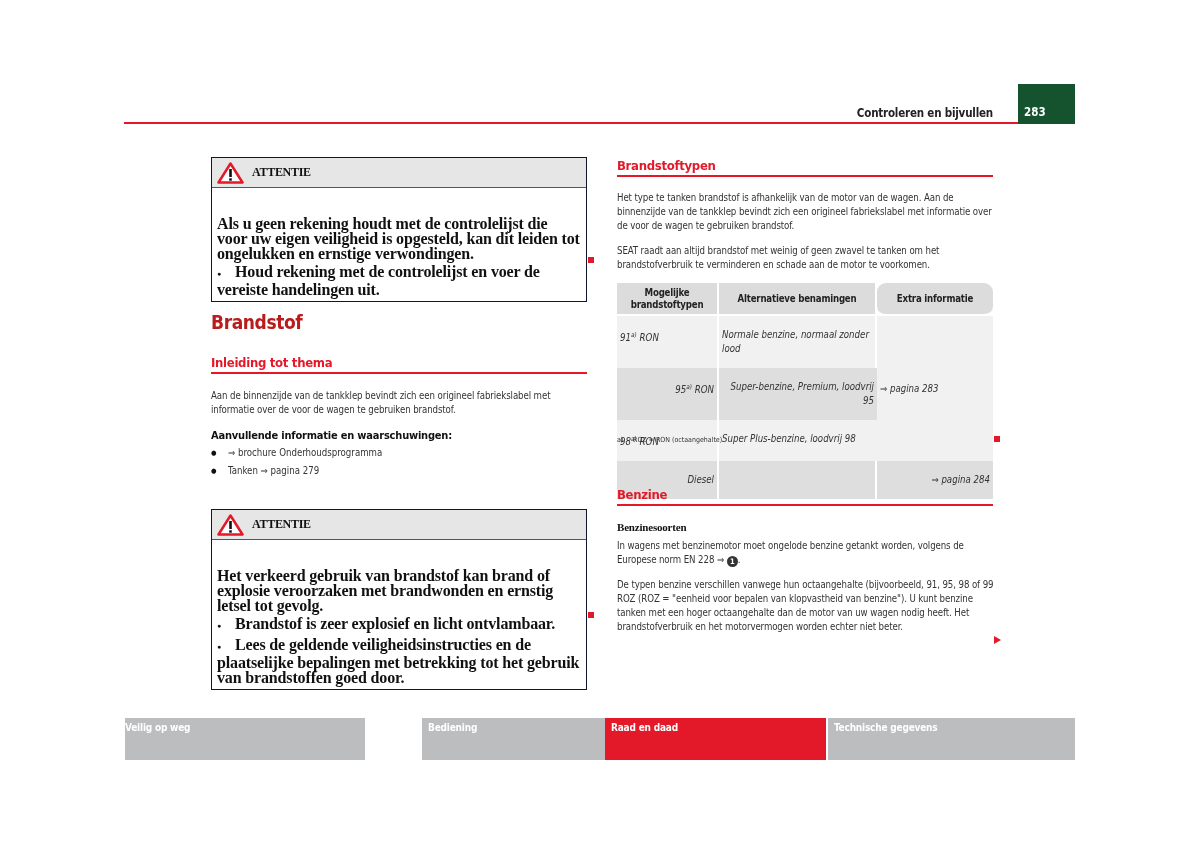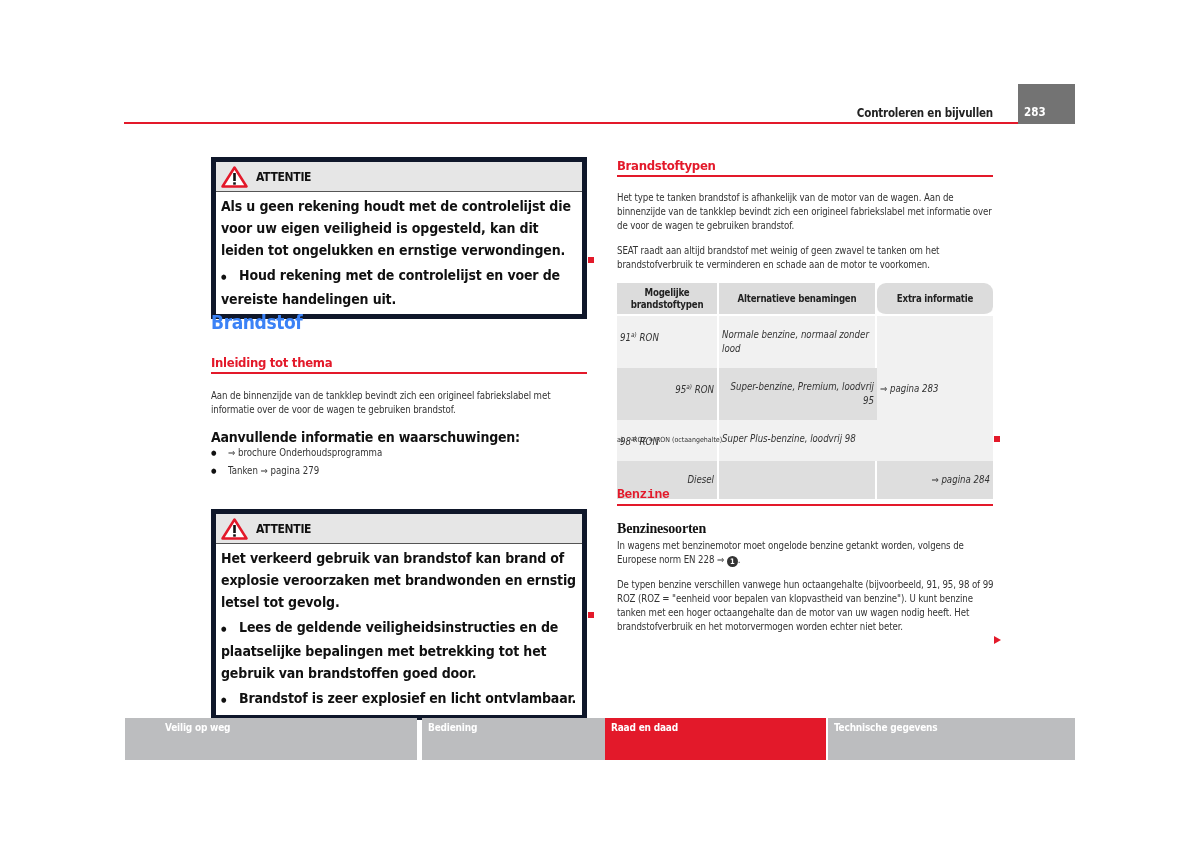--- a/index.html
+++ b/index.html
@@ -3,43 +3,43 @@
 <meta charset="utf-8">
 <style>
   * { box-sizing: border-box; margin: 0; padding: 0; }
   html, body { width: 1200px; height: 845px; background: #ffffff; overflow: hidden; }
   body { position: relative; font-family: "DejaVu Sans Condensed", "DejaVu Sans", sans-serif; color: #222; }
   .abs { position: absolute; }
 
   
   #header-rule { left: 124px; top: 122px; width: 894px; height: 2px; background: #e3192a; }
   #header-title { left: 760px; top: 106px; width: 233px; text-align: right; font-size: 11.5px; font-weight: bold; color: #222; letter-spacing: -0.2px; }
-  #page-number-box { left: 1018px; top: 84px; width: 57px; height: 40px; background: #737373; }
+  #page-number-box { left: 1018px; top: 84px; width: 57px; height: 40px; background: #14532d; }
   #page-number { position: absolute; left: 6px; bottom: 5px; font-size: 11.5px; font-weight: bold; color: #fff; }
 
   
-  .warn { border: 5px solid #0f172a; background: #fff; }
+  .warn { border: 1px solid #0f172a; background: #fff; font-family: Liberation Serif, serif; }
   .warn-head { height: 30px; background: #e6e6e6; border-bottom: 1px solid #555; display: flex; align-items: center; padding-left: 5px; }
   .warn-icon { width: 27px; height: 22px; margin-right: 8px; }
   .warn-title { font-size: 12px; font-weight: bold; color: #111; letter-spacing: -0.3px; }
-  .warn-body { padding: 3px 5px 4px 5px; font-size: 14px; font-weight: bold; line-height: 22px; color: #111; letter-spacing: -0.15px; }
+  .warn-body { padding: 3px 5px 4px 5px; font-size: 16px; font-weight: bold; line-height: 15px; color: #111; letter-spacing: -0.15px; margin-top: 25px; }
   .warn-body p { margin-bottom: 3px; }
   .warn-body p:last-child { margin-bottom: 0; }
   .bullet-bold::before { content: "\25CF"; font-size: 7px; display: inline-block; width: 18px; vertical-align: 1px; }
 
   .end-mark { width: 6px; height: 6px; background: #e3192a; }
   .cont-arrow { width: 0; height: 0; border-top: 4px solid transparent; border-bottom: 4px solid transparent; border-left: 7px solid #e3192a; }
 
   
-  .h1 { font-size: 19px; font-weight: bold; color: #3b82f6; letter-spacing: -0.4px; }
+  .h1 { font-size: 19px; font-weight: bold; color: #b91c1c; letter-spacing: -0.4px; }
   .h2 { font-size: 13px; font-weight: bold; color: #e3192a; letter-spacing: -0.3px; }
   .h2-rule { height: 2px; background: #e3192a; }
 
   .txt { font-size: 9.6px; line-height: 14px; color: #333; letter-spacing: -0.1px; }
-  .txt-bold { font-size: 14px; font-weight: bold; color: #111; letter-spacing: -0.2px; }
+  .txt-bold { font-size: 11px; font-weight: bold; color: #111; letter-spacing: -0.2px; }
   .list-item { font-size: 9.6px; line-height: 18px; color: #333; }
   .list-item .dot { display: inline-block; width: 17px; font-size: 7px; vertical-align: 1px; color: #111; }
 
   
   #fuel-table { left: 617px; top: 283px; width: 376px; border-collapse: separate; border-spacing: 0; font-size: 9.6px; color: #333; }
   #fuel-table th { background: #dcdcdc; font-weight: bold; color: #222; height: 33px; font-size: 9.6px; line-height: 12px; letter-spacing: -0.2px; border-right: 2px solid #fff; border-bottom: 2px solid #fff; }
   #fuel-table th:last-child { border-right: none; border-radius: 9px; }
   #fuel-table td { padding: 12px 3px; vertical-align: top; line-height: 14px; border-right: 2px solid #fff; font-style: italic; }
   #fuel-table td:last-child { border-right: none; }
   #fuel-table tr.r-light td { background: #f1f1f1; }
@@ -95,22 +95,22 @@
   <div class="warn-head">
     <svg class="warn-icon" viewBox="0 0 27 22">
       <path d="M13.5 1.5 L25.5 20.5 L1.5 20.5 Z" fill="#fff" stroke="#e3192a" stroke-width="2.5" stroke-linejoin="round"></path>
       <rect x="12.2" y="7" width="2.6" height="8" fill="#111"></rect>
       <rect x="12.2" y="16.3" width="2.6" height="2.4" fill="#111"></rect>
     </svg>
     <span class="warn-title">ATTENTIE</span>
   </div>
   <div class="warn-body">
     <p>Het verkeerd gebruik van brandstof kan brand of explosie veroorzaken met brandwonden en ernstig letsel tot gevolg.</p>
+    <p class="bullet-bold"><span>Brandstof is zeer explosief en licht ontvlambaar.</span></p>
     <p class="bullet-bold"><span>Lees de geldende veiligheidsinstructies en de plaatselijke bepalingen met betrekking tot het gebruik van brandstoffen goed door.</span></p>
-    <p class="bullet-bold"><span>Brandstof is zeer explosief en licht ontvlambaar.</span></p>
   </div>
 </div>
 <div class="abs end-mark" style="left:588px; top:612px;"></div>
 
 <div class="abs h2" style="left:617px; top:158px;">Brandstoftypen</div>
 <div class="abs h2-rule" style="left:617px; top:175px; width:376px;"></div>
 <div class="abs txt" style="left:617px; top:191px; width:380px;">Het type te tanken brandstof is afhankelijk van de motor van de wagen. Aan de binnenzijde van de tankklep bevindt zich een origineel fabriekslabel met informatie over de voor de wagen te gebruiken brandstof.</div>
 <div class="abs txt" style="left:617px; top:244px; width:380px;">SEAT raadt aan altijd brandstof met weinig of geen zwavel te tanken om het brandstofverbruik te verminderen en schade aan de motor te voorkomen.</div>
 
 <table class="abs" id="fuel-table">
@@ -145,31 +145,31 @@
       <td></td>
       <td><span>⇒ pagina 284</span></td>
     </tr>
   </tbody>
 </table>
 <div class="abs footnote" style="left:617px; top:436px;">
   <span style="display:inline-block; width:16px;">a)</span><span>ROZ = RON (octaangehalte)</span>
 </div>
 <div class="abs end-mark" style="left:994px; top:436px;"></div>
 
-<div class="abs h2" style="left:617px; top:487px;font-family:Liberation Mono, monospace;">Benzine</div>
+<div class="abs h2" style="left:617px; top:487px;">Benzine</div>
 <div class="abs h2-rule" style="left:617px; top:504px; width:376px;"></div>
 <div class="abs txt-bold" style="left:617px; top:521px;font-family:Liberation Serif, serif;">Benzinesoorten</div>
 <div class="abs txt" style="left:617px; top:539px; width:380px;">
   <span>In wagens met benzinemotor moet ongelode benzine getankt worden, volgens de Europese norm EN 228 ⇒</span>
   <span class="circle-num">1</span><span>.</span>
 </div>
 <div class="abs txt" style="left:617px; top:578px; width:380px;">De typen benzine verschillen vanwege hun octaangehalte (bijvoorbeeld, 91, 95, 98 of 99 ROZ (ROZ = "eenheid voor bepalen van klopvastheid van benzine"). U kunt benzine tanken met een hoger octaangehalte dan de motor van uw wagen nodig heeft. Het brandstofverbruik en het motorvermogen worden echter niet beter.</div>
 <div class="abs cont-arrow" style="left:994px; top:636px;"></div>
 
-<div class="abs nav-tab" style="left:125px; width:292px; padding-left:40px;">
+<div class="abs nav-tab" style="left:125px; width:240px; ">
   <span>Veilig op weg</span>
 </div>
 <div class="abs nav-tab" style="left:382px; width:220px; padding-left:6px;margin-left:40px;">
   <span>Bediening</span>
 </div>
 <div class="abs nav-tab active" style="left:605px; width:221px; padding-left:6px;">
   <span>Raad en daad</span>
 </div>
 <div class="abs nav-tab" style="left:828px; width:247px; padding-left:6px;">
   <span>Technische gegevens</span>

